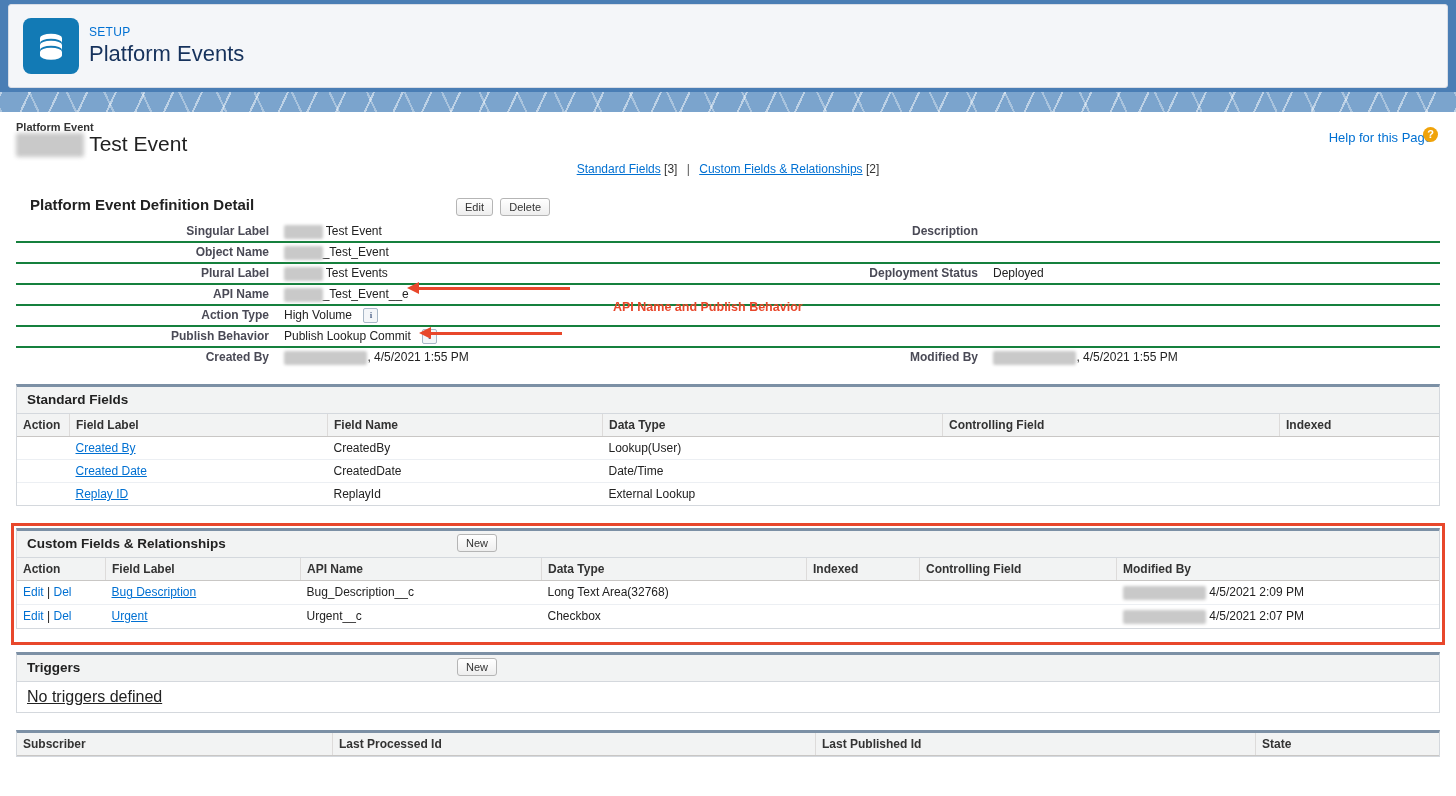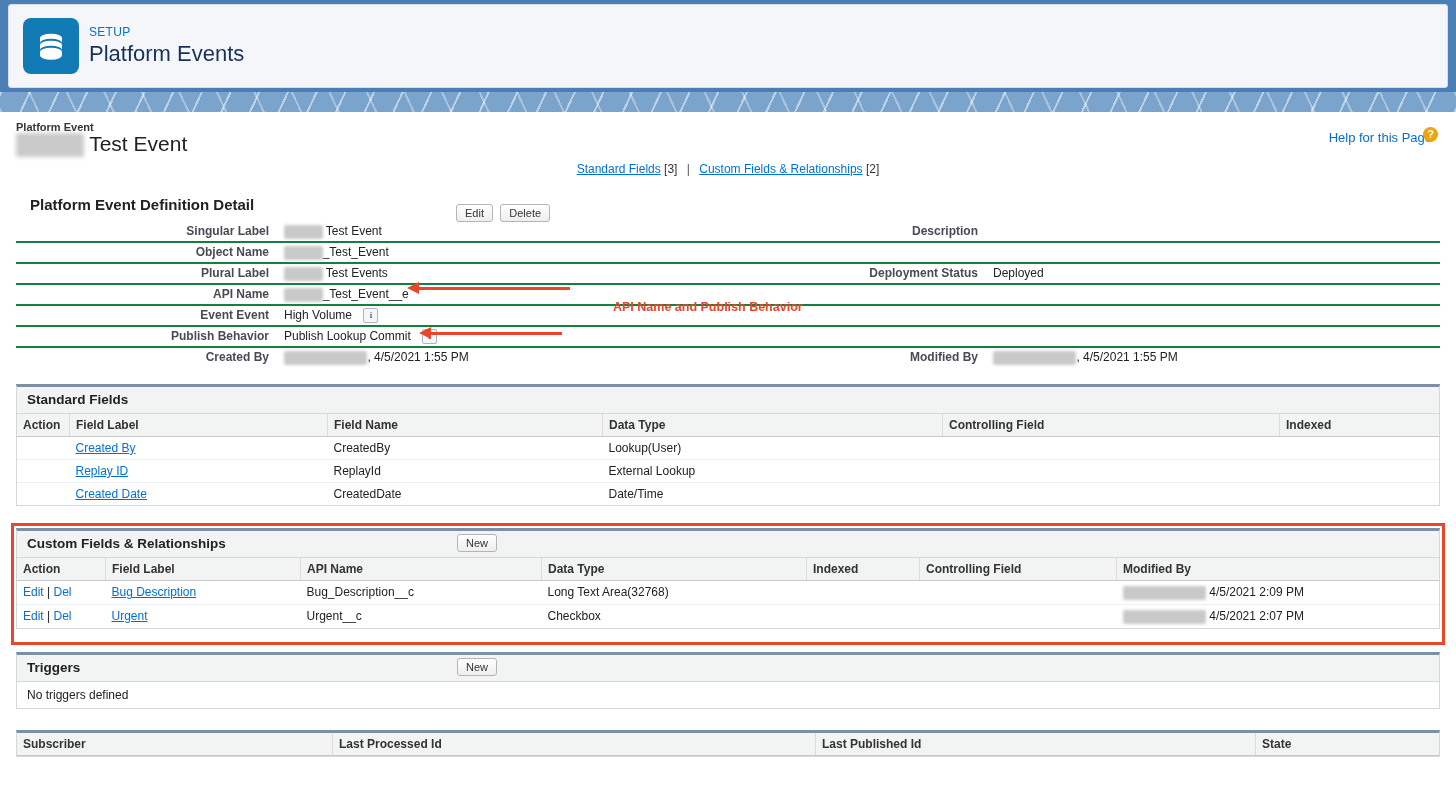--- a/index.html
+++ b/index.html
@@ -164,21 +164,21 @@
     color: #333;
     background: linear-gradient(to bottom, #ffffff, #eeeeee);
     border: 1px solid #b5b5b5;
     border-radius: 3px;
     padding: 2px 8px;
     cursor: pointer;
     font-family: "Liberation Sans", sans-serif;
   }
   .detail-buttons {
     position: absolute;
-    left: 440px; top: 12px;
+    left: 440px; top: 6px;
   }
   .detail-buttons .btn { margin-right: 4px; }
 
   
   .detail-grid {
     position: absolute;
     left: 16px; top: 110px;
     width: 1424px;
   }
   .drow {
@@ -293,21 +293,21 @@
   table.lst th:last-child { border-right: none; }
   table.lst td {
     padding: 4px 6px;
     border-bottom: 1px solid #eceff3;
     color: #222;
     vertical-align: middle;
   }
   table.lst tr:last-child td { border-bottom: none; }
   .lnk { color: #0070d2; text-decoration: underline; cursor: pointer; }
   .lnk-plain { color: #0070d2; cursor: pointer; }
-  .empty-row { padding: 6px 10px; font-size: 12px; color: #222; }
+  .empty-row { padding: 6px 10px; font-size: 16px; color: #222; text-decoration: underline; }
 
   .highlight-box {
     position: absolute;
     border: 3px solid #e8472b;
     box-sizing: border-box;
     pointer-events: none;
   }
 </style>
 </head>
 <body>
@@ -392,21 +392,21 @@
       </div>
 
       <div class="drow">
         <div class="dlabel l-left">API Name</div>
         <div class="dvalue v-left">
           <span class="redact small">Juryian</span><span>_Test_Event__e</span>
         </div>
       </div>
 
       <div class="drow">
-        <div class="dlabel l-left">Event Event</div>
+        <div class="dlabel l-left">Action Type</div>
         <div class="dvalue v-left">
           <span>High Volume</span>
           <span class="ibadge">i</span>
         </div>
       </div>
 
       <div class="drow">
         <div class="dlabel l-left">Publish Behavior</div>
         <div class="dvalue v-left">
           <span>Publish Lookup Commit</span>
@@ -449,31 +449,31 @@
           <tr>
             <td></td>
             <td><span class="lnk">Created By</span></td>
             <td>CreatedBy</td>
             <td>Lookup(User)</td>
             <td></td>
             <td></td>
           </tr>
           <tr>
             <td></td>
+            <td><span class="lnk">Created Date</span></td>
+            <td>CreatedDate</td>
+            <td>Date/Time</td>
+            <td></td>
+            <td></td>
+          </tr>
+          <tr>
+            <td></td>
             <td><span class="lnk">Replay ID</span></td>
             <td>ReplayId</td>
             <td>External Lookup</td>
-            <td></td>
-            <td></td>
-          </tr>
-          <tr>
-            <td></td>
-            <td><span class="lnk">Created Date</span></td>
-            <td>CreatedDate</td>
-            <td>Date/Time</td>
             <td></td>
             <td></td>
           </tr>
         </tbody>
       </table>
     </div>
 
     <div class="rl" style="top:416px;">
       <div class="rl-head">
         <div class="rl-title">Custom Fields &amp; Relationships</div>

